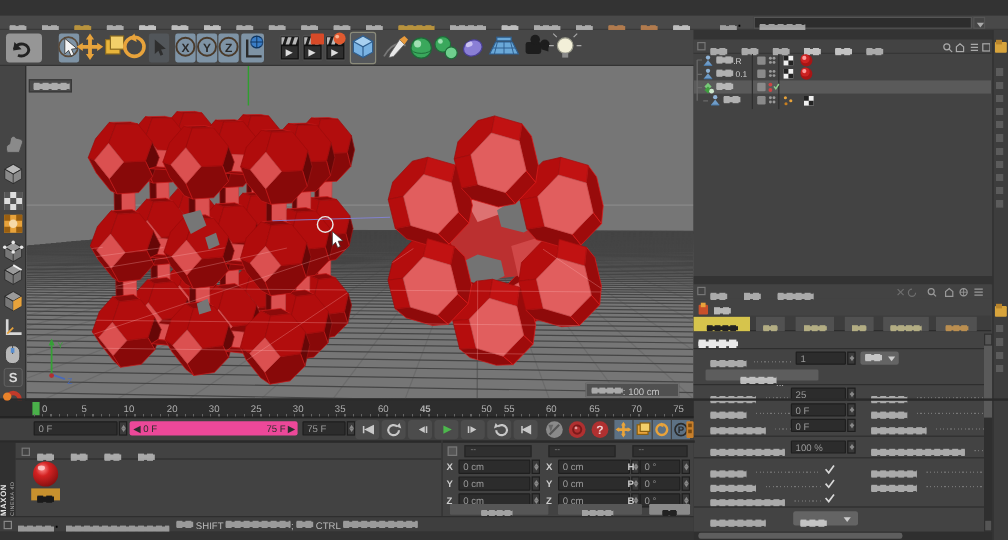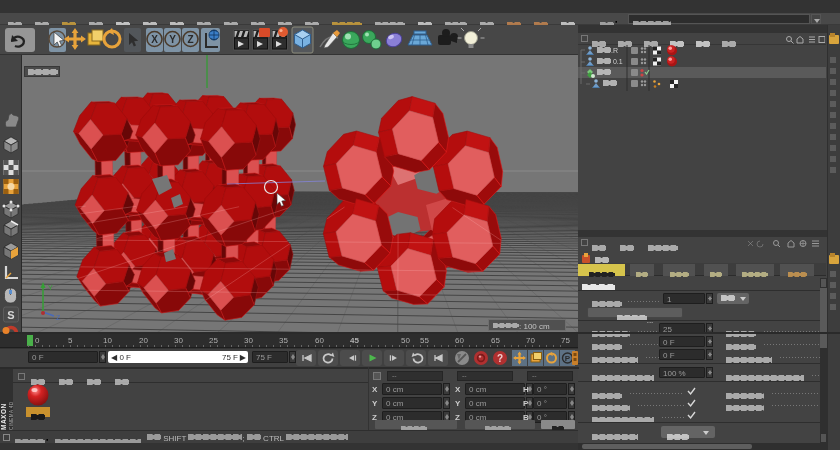--- a/index.html
+++ b/index.html
@@ -1408,21 +1408,21 @@
       <span class="abs" style="left:420px;top:1.5px;color:#b0b0b0;font-size:8px;">55</span>
       <span class="abs" style="left:455px;top:1.5px;color:#b0b0b0;font-size:8px;">60</span>
       <span class="abs" style="left:491px;top:1.5px;color:#b0b0b0;font-size:8px;">65</span>
       <span class="abs" style="left:526px;top:1.5px;color:#b0b0b0;font-size:8px;">70</span>
       <span class="abs" style="left:561px;top:1.5px;color:#b0b0b0;font-size:8px;">75</span>
  <div class="abs" style="left:28px;top:11px;width:536px;height:2px;background-image:repeating-linear-gradient(90deg,#666 0 1px,transparent 1px 7px);"></div>
 </div>
 <div class="abs" style="left:0;top:349px;width:578px;height:18px;background:#404040;">
  <div class="fld" style="left:28px;top:2px;width:70px;height:12px;background:#2c2c2c;color:#9a9a9a;font-size:8px;padding-left:3px;line-height:12px;">0 F</div>
       <div class="spin" style="left:99px;top:2px;height:12px;"></div>
- <div class="abs" style="left:108px;top:2px;width:140px;height:12px;background:#ffffff;border-radius:2px;color:#2e2e2e;font-size:8px;">
+ <div class="abs" style="left:108px;top:2px;width:140px;height:12px;background:#ec4899;border-radius:2px;color:#2e2e2e;font-size:8px;">
    <span style="position:absolute;left:3px;top:2px;">◀ 0 F</span>
    <span style="position:absolute;right:10px;top:2px;">75 F</span>
    <span style="position:absolute;right:2px;top:2px;">▶</span>
  </div>
  <div class="fld" style="left:252px;top:2px;width:36px;height:12px;background:#2c2c2c;color:#9a9a9a;font-size:8px;padding-left:3px;line-height:12px;">75 F</div>
       <div class="spin" style="left:289px;top:2px;height:12px;"></div>
  <svg class="abs" style="left:296px;top:0px" width="284px" height="18">
 <g fill="#4c4c4c">
           <rect x="0" y="1" width="20" height="16" rx="3"></rect>
           <rect x="22" y="1" width="20" height="16" rx="3"></rect>

